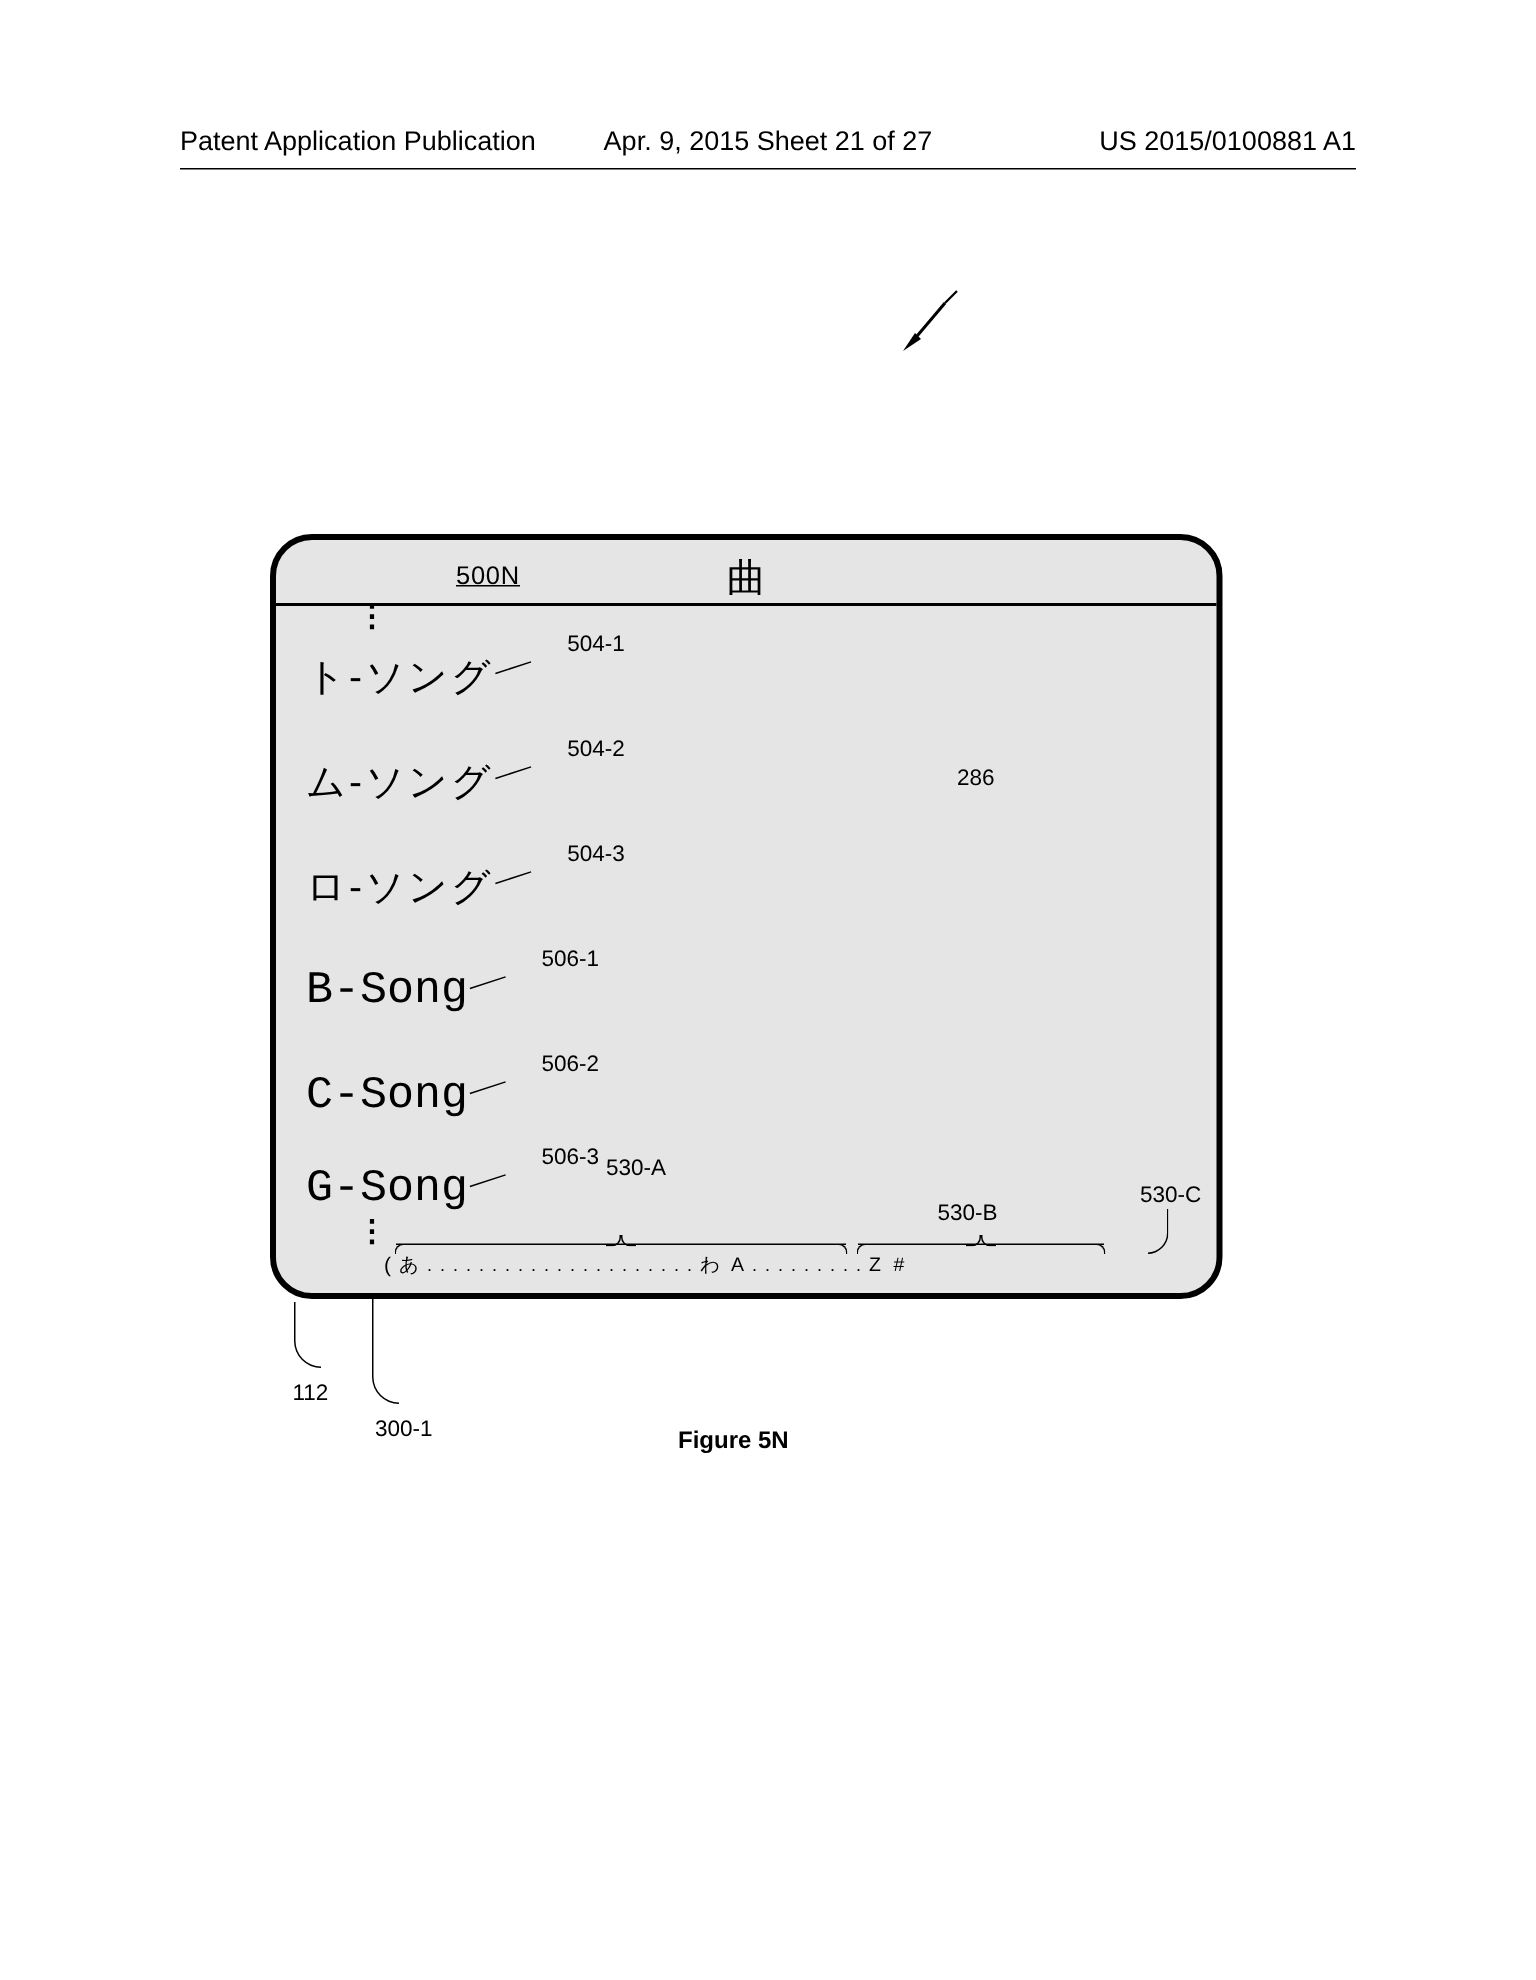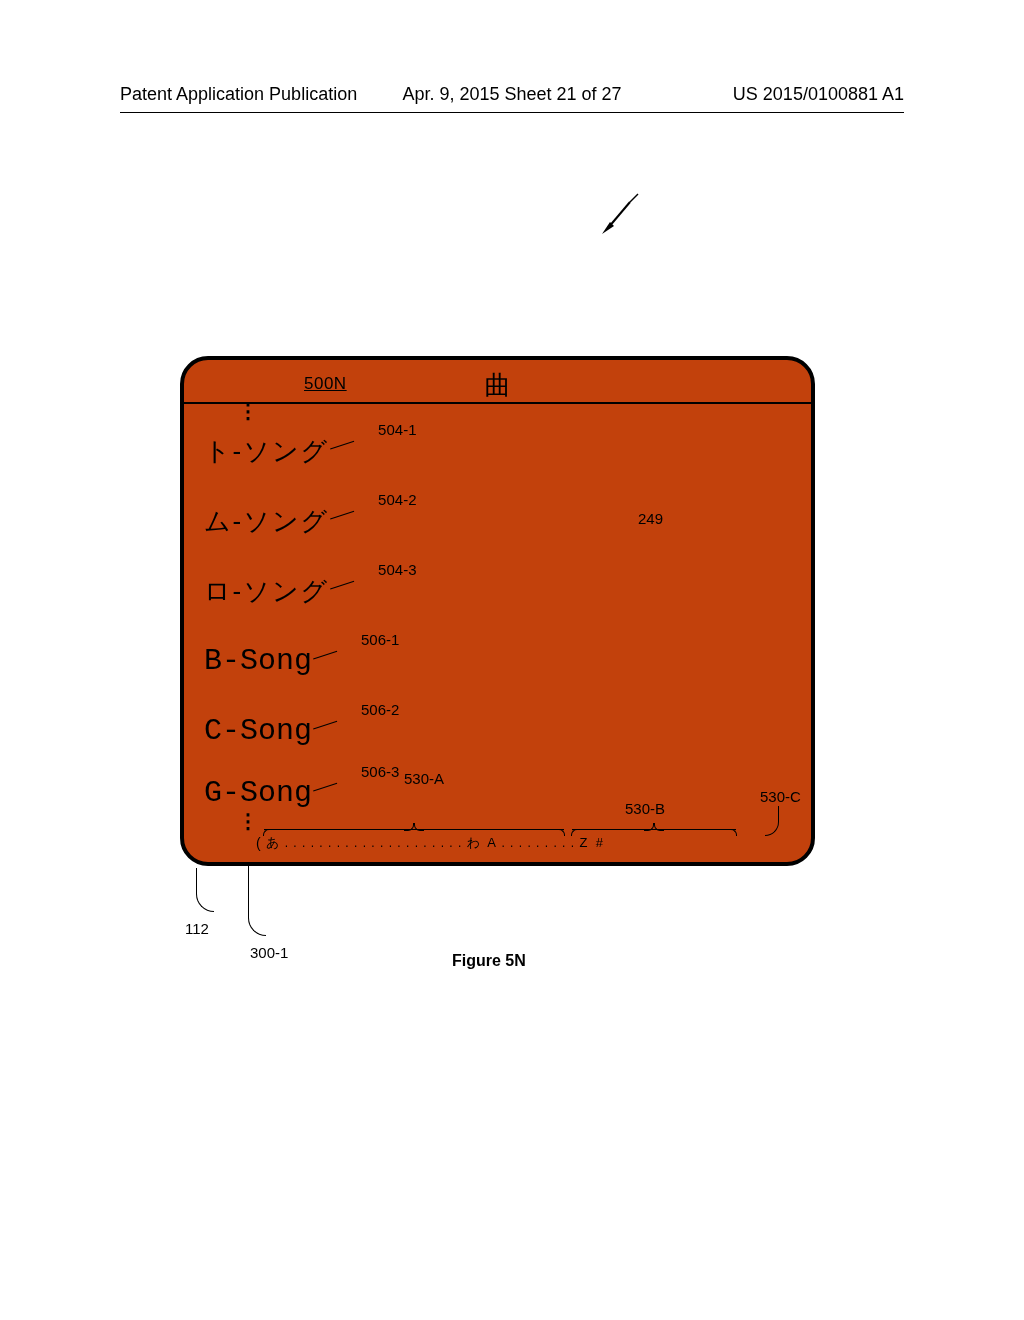--- a/index.html
+++ b/index.html
@@ -31,21 +31,21 @@
     border-top: 1px solid #000;
   }
   .device-frame {
     position: absolute;
     top: 356px;
     left: 180px;
     width: 635px;
     height: 510px;
     border: 4px solid #000;
     border-radius: 28px;
-    background: #c2410c;
+    background: #e5e5e5;
   }
   .title-bar {
     position: relative;
     width: 100%;
     height: 44px;
     border-bottom: 2px solid #000;
   }
   .fig-label {
     position: absolute;
     left: 120px;
@@ -257,26 +257,26 @@
 
 </div>
 
 <div class="arrow-501">
   <svg viewBox="0 0 46 46">
     <path d="M 38 4 Q 34 8 30 12" stroke="#000" stroke-width="1.5" fill="none"></path>
     <path d="M 30 12 L 8 38" stroke="#000" stroke-width="2" fill="none"></path>
     <polygon points="2,44 14,36 10,32" fill="#000"></polygon>
   </svg>
 </div>
-<div class="overlay-label" style="left:638px; top:510px;">249</div>
+<div class="overlay-label" style="left:638px; top:510px;">286</div>
 
 <div class="overlay-label" style="left:625px; top:800px;">530-B</div>
 <div class="overlay-label" style="left:760px; top:788px;">530-C</div>
 
 <div style="position:absolute; left:765px; top:806px; width:14px; height:30px; border-right:1.5px solid #000; border-bottom:1.5px solid #000; border-bottom-right-radius:14px;"></div>
 
 <div class="below-leader" style="left:196px; top:868px; width:18px; height:44px;"></div>
-<div class="overlay-label" style="left:185px; top:920px;">112</div>
+<div class="overlay-label" style="left:195px; top:920px;">112</div>
 
 <div class="below-leader" style="left:248px; top:862px; width:18px; height:74px;"></div>
 <div class="overlay-label" style="left:250px; top:944px;">300-1</div>
 
 <div class="fig-caption">Figure 5N</div>
 
 </body></html>

